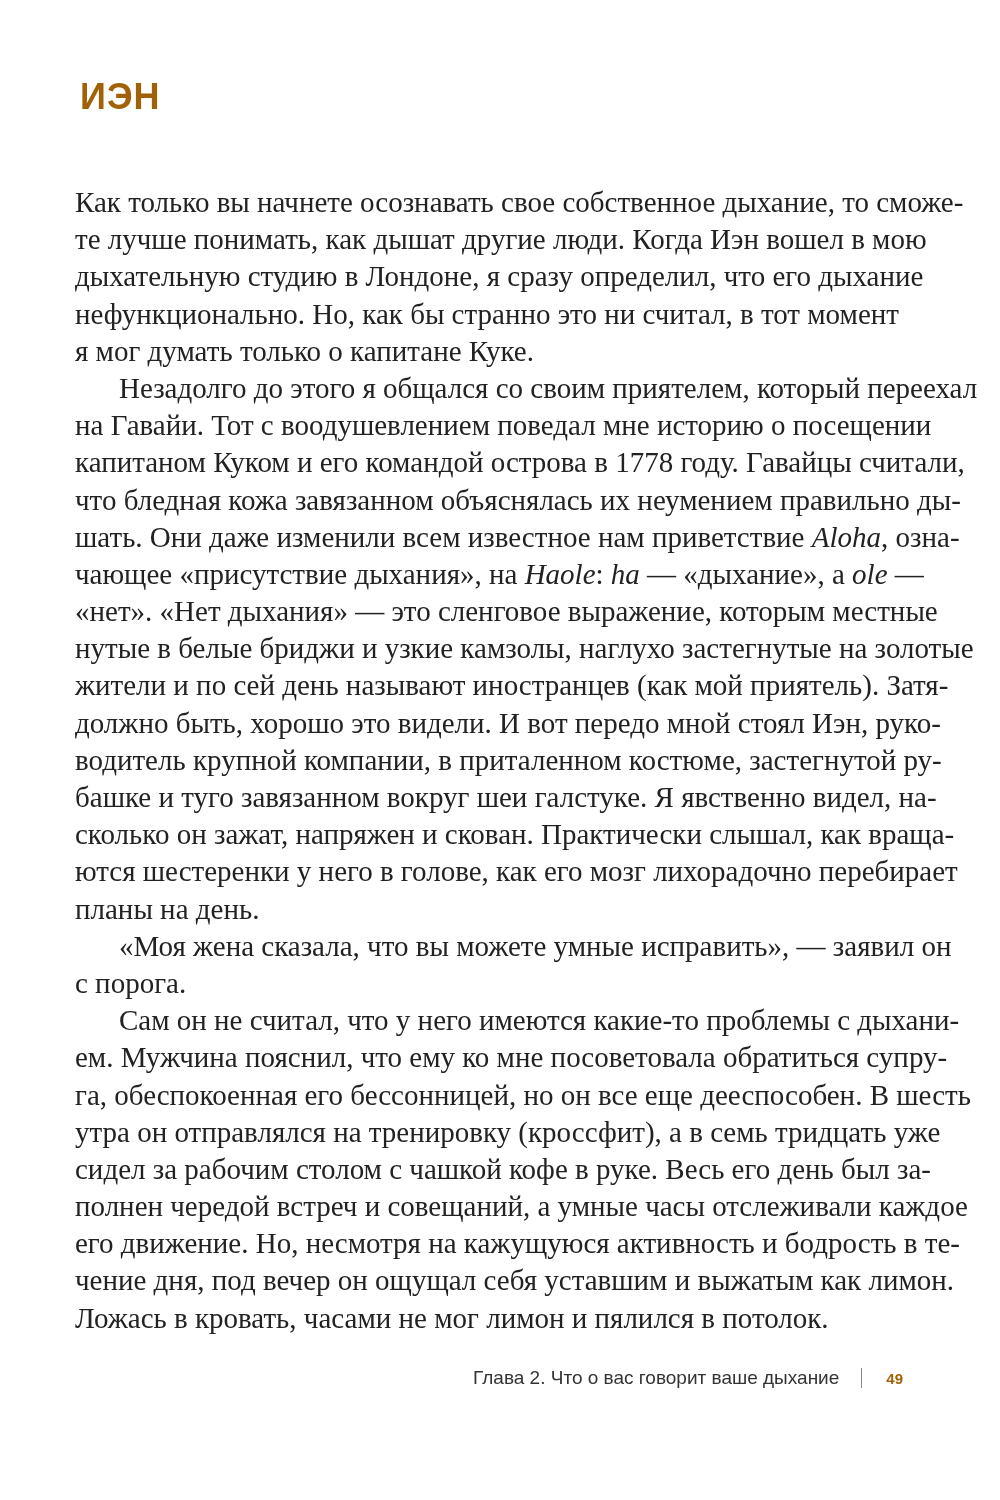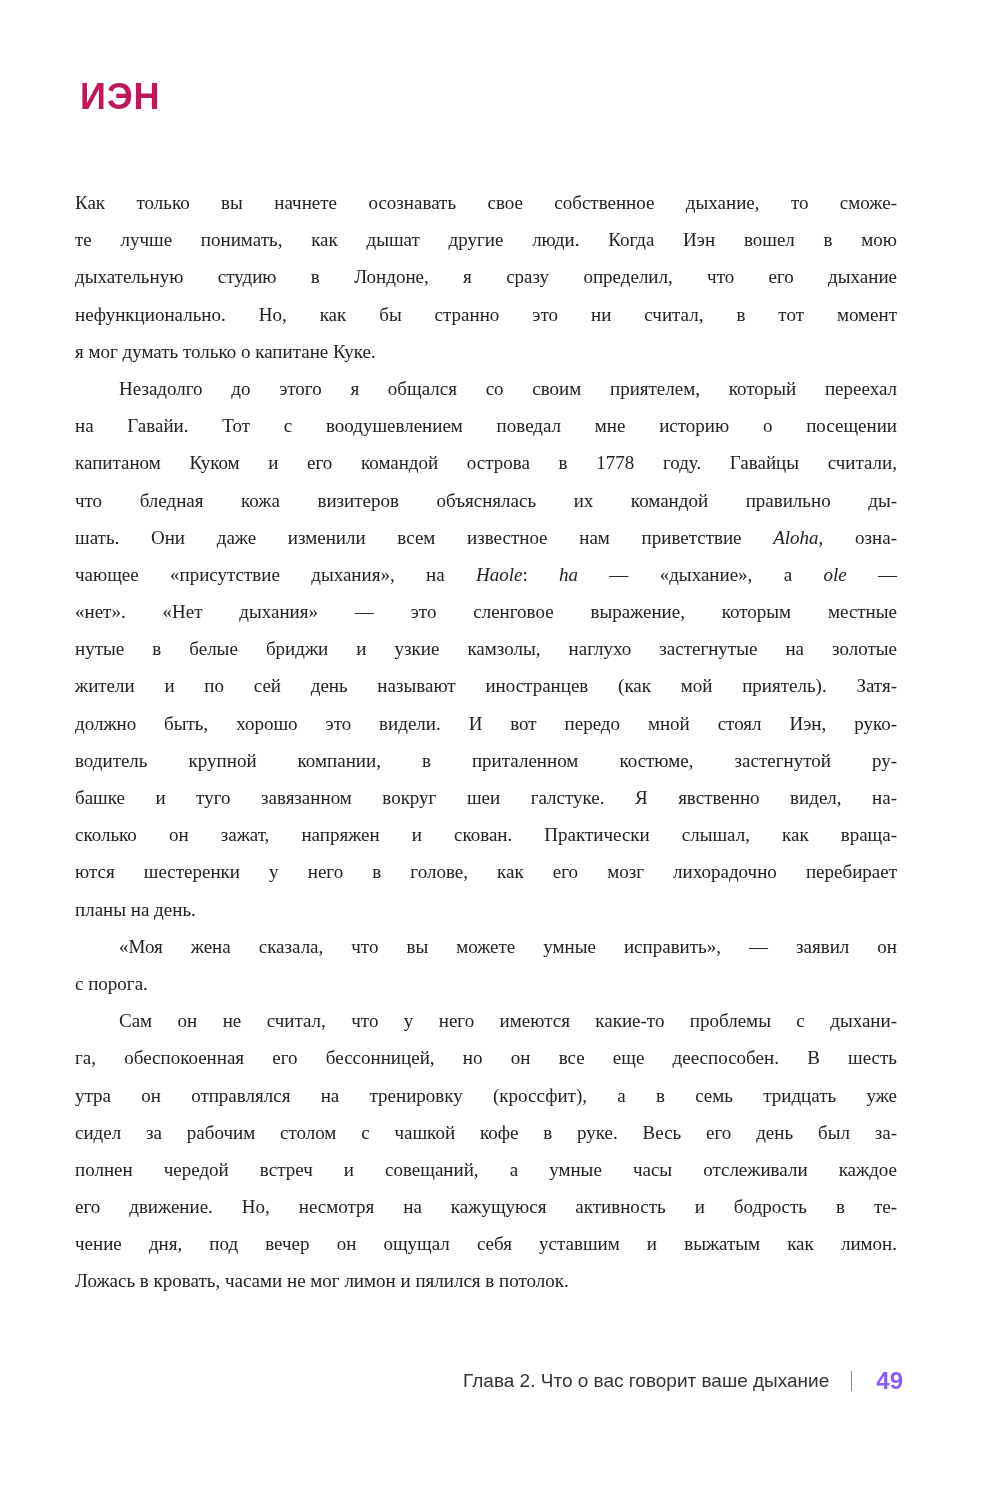--- a/index.html
+++ b/index.html
@@ -1,68 +1,69 @@
 <!DOCTYPE html>
 <html><head>
 <meta charset="utf-8">
 <style>
   html, body { margin: 0; padding: 0; background: #ffffff; }
   body { width: 1000px; height: 1500px; position: relative; overflow: hidden; color: #1e1e1e; }
   .heading {
     position: absolute; left: 80px; top: 76px;
     font-family: "Liberation Sans", sans-serif; font-weight: bold;
-    font-size: 36px; letter-spacing: 1px; color: #be185d;
+    font-size: 36px; letter-spacing: 1px; color: #a16207;
   }
   .body-text {
     position: absolute; left: 75px; top: 184px; width: 822px;
-    font-family: "Liberation Serif", serif; font-size: 19px; color: #222;
+    font-family: "Liberation Serif", serif; font-size: 29px; color: #222;
   }
   .line {
     display: block; height: 37.2px; line-height: 37.2px;
     text-align: justify; text-align-last: justify; white-space: nowrap;
   }
   .line.last { text-align-last: left; }
   .line.indent { padding-left: 44px; }
   .footer {
     position: absolute; top: 1367px; right: 97px;
     font-family: "Liberation Sans", sans-serif; font-size: 19px; color: #333;
     display: flex; align-items: center; justify-content: center;
   }
   .footer .sep { display: inline-block; width: 1px; height: 20px; background: #888; margin: 0 24px 0 22px; }
-  .footer .page-num { font-weight: bold; font-size: 24px; color: #8b5cf6; }
+  .footer .page-num { font-weight: bold; font-size: 15px; color: #a16207; }
 </style>
 </head>
 <body>
 
 <div class="heading">ИЭН</div>
 
 <div class="body-text" id="body-text">
     <span class="line">Как только вы начнете осознавать свое собственное дыхание, то сможе-</span>
     <span class="line">те лучше понимать, как дышат другие люди. Когда Иэн вошел в мою</span>
     <span class="line">дыхательную студию в Лондоне, я сразу определил, что его дыхание</span>
     <span class="line">нефункционально. Но, как бы странно это ни считал, в тот момент</span>
     <span class="line last">я мог думать только о капитане Куке.</span>
     <span class="line indent">Незадолго до этого я общался со своим приятелем, который переехал</span>
     <span class="line">на Гавайи. Тот с воодушевлением поведал мне историю о посещении</span>
     <span class="line">капитаном Куком и его командой острова в 1778 году. Гавайцы считали,</span>
-    <span class="line">что бледная кожа визитеров объяснялась их командой правильно ды-</span>
+    <span class="line">что бледная кожа завязанном объяснялась их неумением правильно ды-</span>
     <span class="line">шать. Они даже изменили всем известное нам приветствие <i>Aloha</i>, озна-</span>
     <span class="line">чающее «присутствие дыхания», на <i>Haole</i>: <i>ha</i> — «дыхание», а <i>ole</i> —</span>
     <span class="line">«нет». «Нет дыхания» — это сленговое выражение, которым местные</span>
     <span class="line">нутые в белые бриджи и узкие камзолы, наглухо застегнутые на золотые</span>
     <span class="line">жители и по сей день называют иностранцев (как мой приятель). Затя-</span>
     <span class="line">должно быть, хорошо это видели. И вот передо мной стоял Иэн, руко-</span>
     <span class="line">водитель крупной компании, в приталенном костюме, застегнутой ру-</span>
     <span class="line">башке и туго завязанном вокруг шеи галстуке. Я явственно видел, на-</span>
     <span class="line">сколько он зажат, напряжен и скован. Практически слышал, как враща-</span>
     <span class="line">ются шестеренки у него в голове, как его мозг лихорадочно перебирает</span>
     <span class="line last">планы на день.</span>
     <span class="line indent">«Моя жена сказала, что вы можете умные исправить», — заявил он</span>
     <span class="line last">с порога.</span>
     <span class="line indent">Сам он не считал, что у него имеются какие-то проблемы с дыхани-</span>
+    <span class="line">ем. Мужчина пояснил, что ему ко мне посоветовала обратиться супру-</span>
     <span class="line">га, обеспокоенная его бессонницей, но он все еще дееспособен. В шесть</span>
     <span class="line">утра он отправлялся на тренировку (кроссфит), а в семь тридцать уже</span>
     <span class="line">сидел за рабочим столом с чашкой кофе в руке. Весь его день был за-</span>
     <span class="line">полнен чередой встреч и совещаний, а умные часы отслеживали каждое</span>
     <span class="line">его движение. Но, несмотря на кажущуюся активность и бодрость в те-</span>
     <span class="line">чение дня, под вечер он ощущал себя уставшим и выжатым как лимон.</span>
     <span class="line last">Ложась в кровать, часами не мог лимон и пялился в потолок.</span>
   </div>
 
 <div class="footer">

